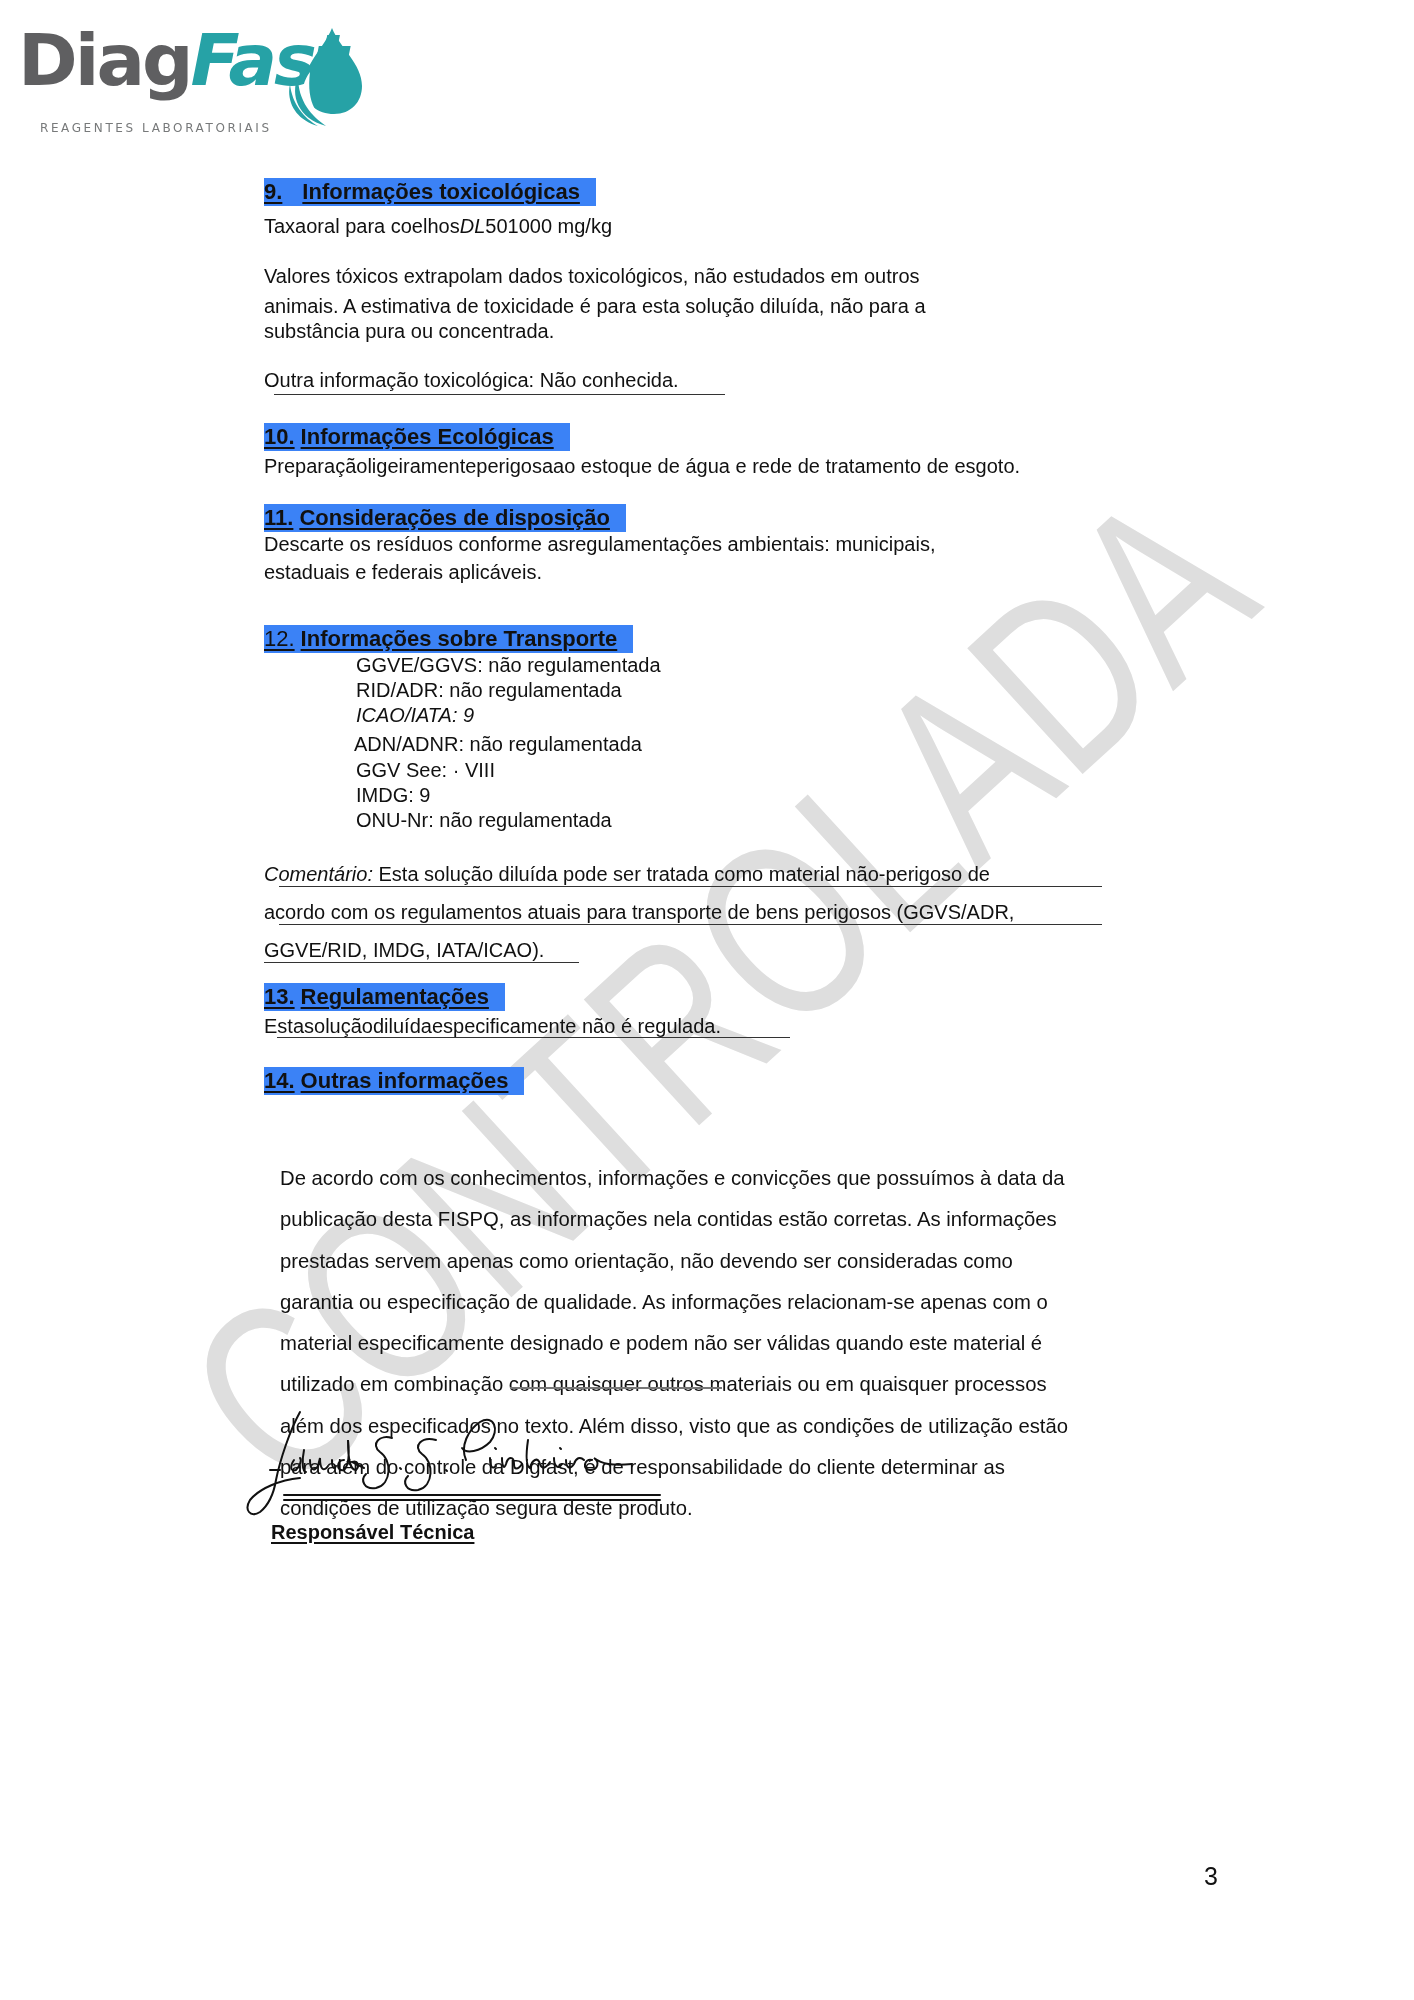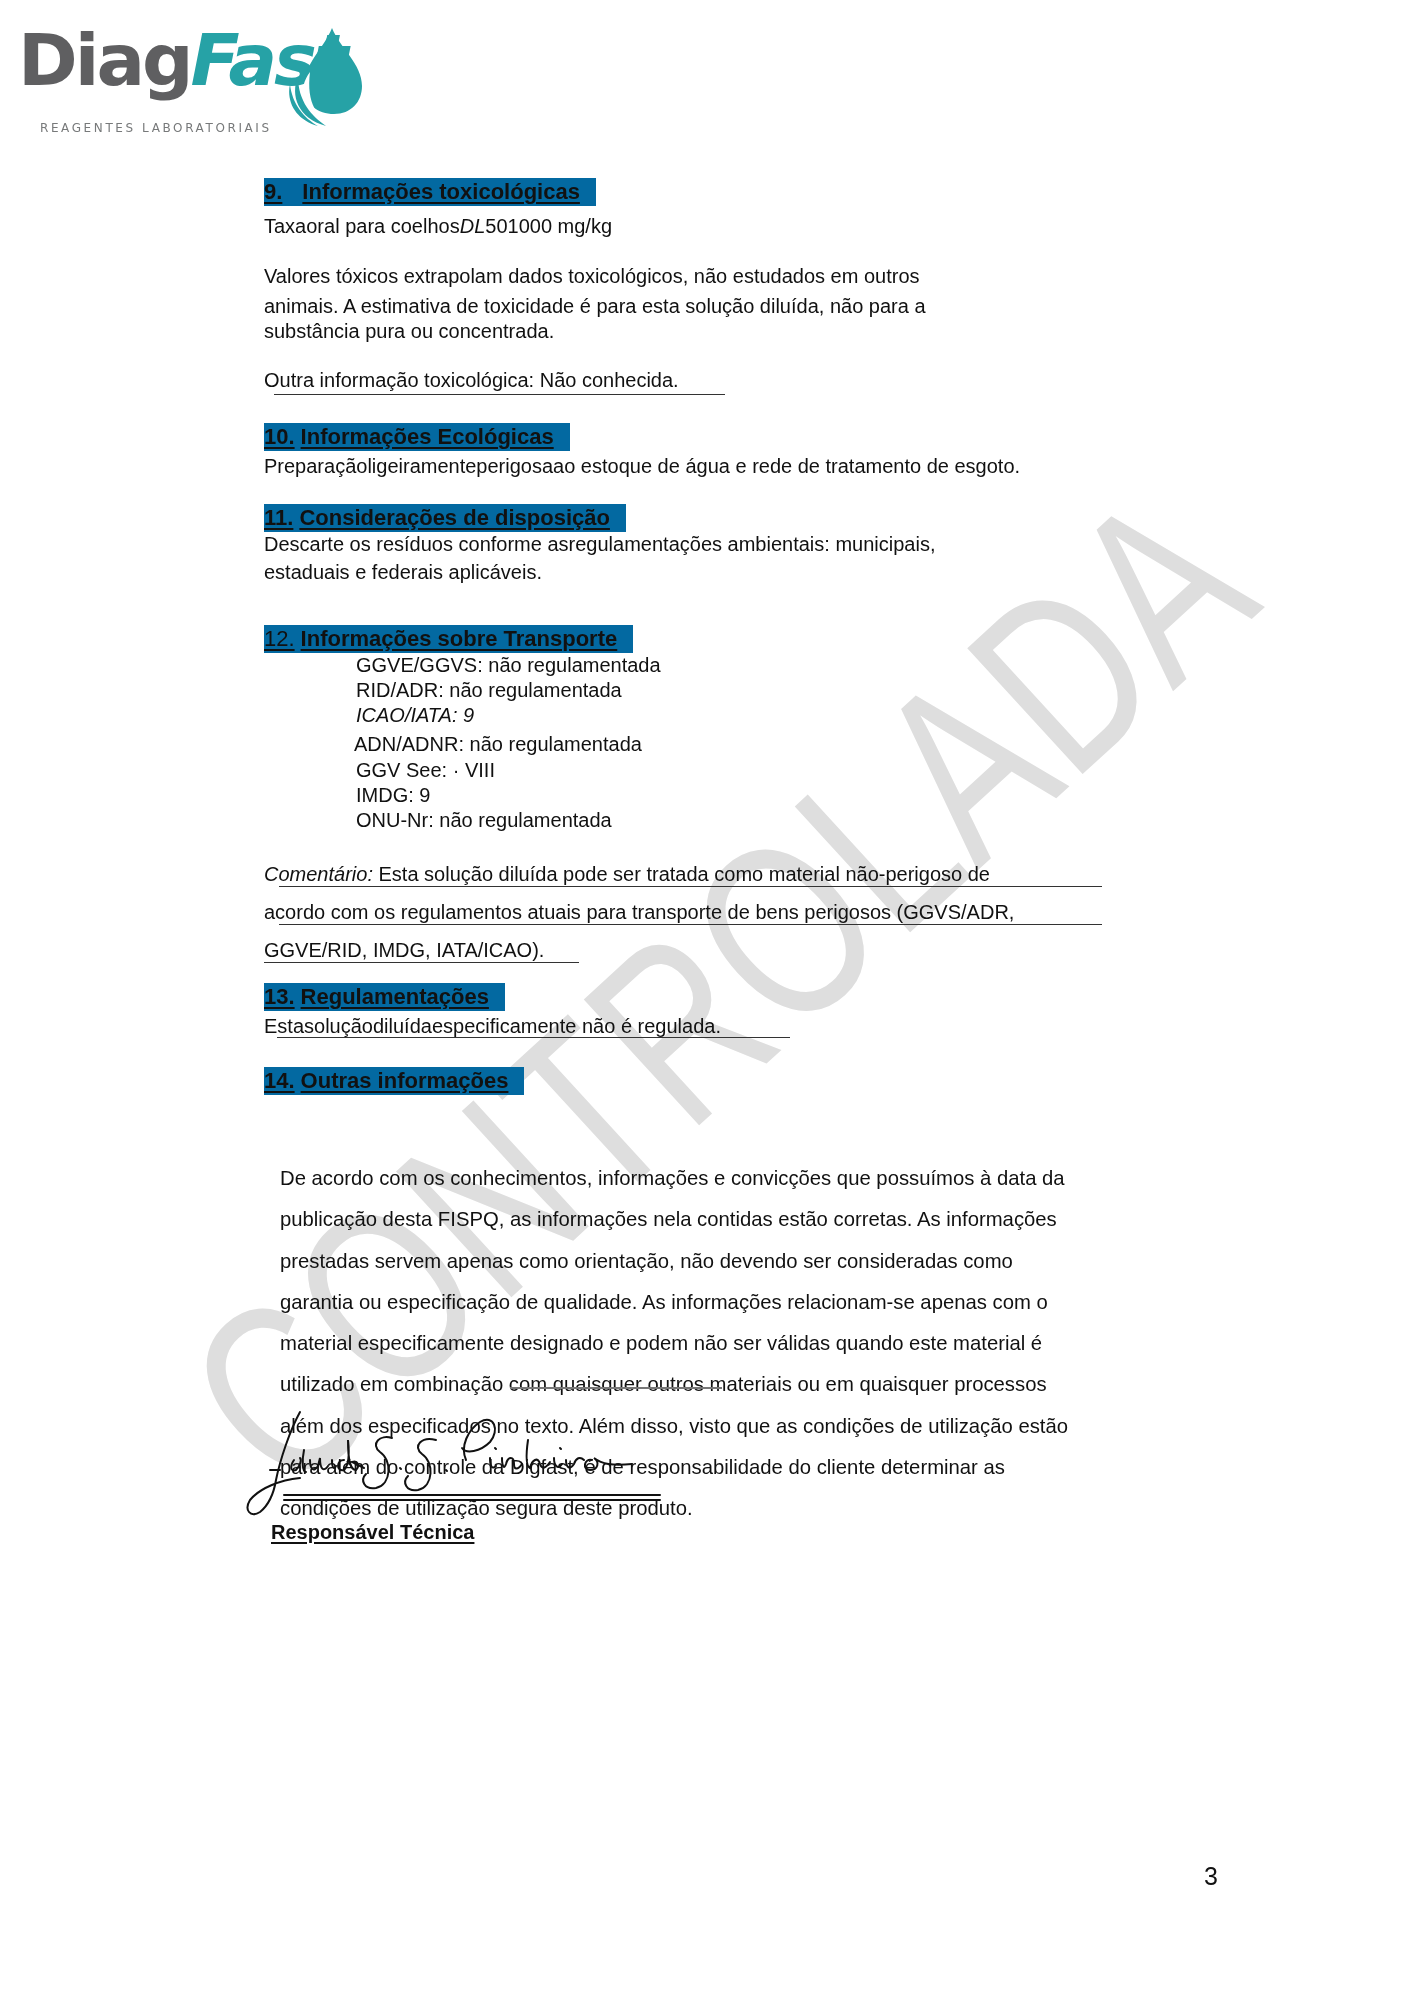--- a/index.html
+++ b/index.html
@@ -19,21 +19,21 @@
 
   
   .watermark { left: 720px; top: 990px; width: 0; height: 0; pointer-events: none; z-index: 0; }
   .watermark span { position: absolute; left: 0; top: 0; white-space: nowrap;
                     font-size: 188px; color: #dedede; letter-spacing: 2px;
                     transform: translate(-50%, -50%) rotate(-42.5deg) scaleY(1.32);
                     transform-origin: 50% 50%; display: block; line-height: 1; }
 
   .content { z-index: 1; }
   .heading { position: absolute; left: 264px; font-weight: bold; font-size: 22px; line-height: 28px;
-             background: #0369a1; padding: 0 16px 0 0; white-space: nowrap; }
+             background: #3b82f6; padding: 0 16px 0 0; white-space: nowrap; }
   .heading .num { text-decoration: underline; text-underline-offset: 3px; }
   .heading .num.plain { font-weight: normal; margin-top: 32px; }
   .heading .ttl { text-decoration: underline; text-underline-offset: 3px; margin-left: 6px; }
 
   .txt { position: absolute; left: 264px; font-size: 20px; line-height: 25px; white-space: nowrap; }
   .txt i { font-style: italic; }
   .ul-line { position: absolute; height: 0; border-top: 1.5px solid #333; }
 
   .list { position: absolute; left: 356px; font-size: 20px; }
   .list .li { position: absolute; left: 0; white-space: nowrap; }

